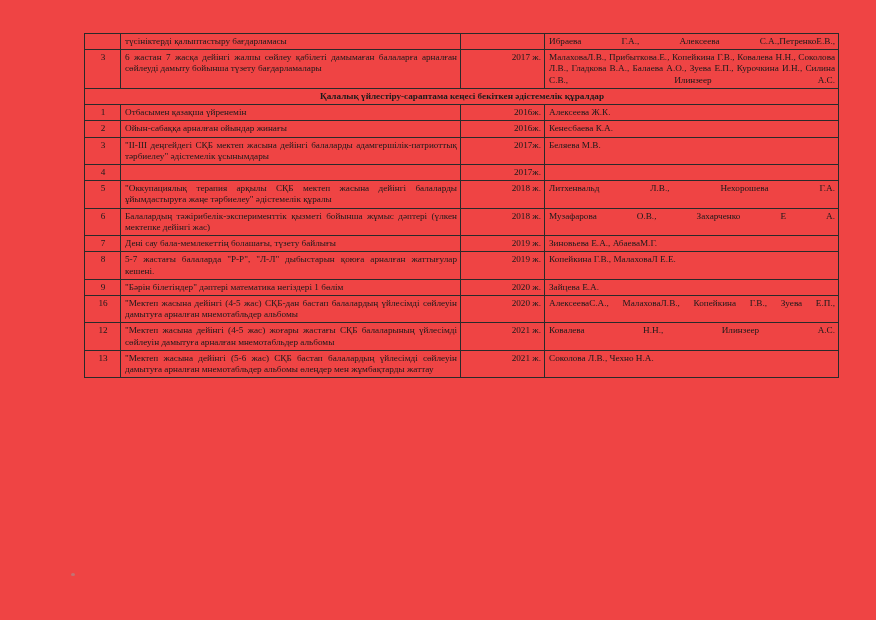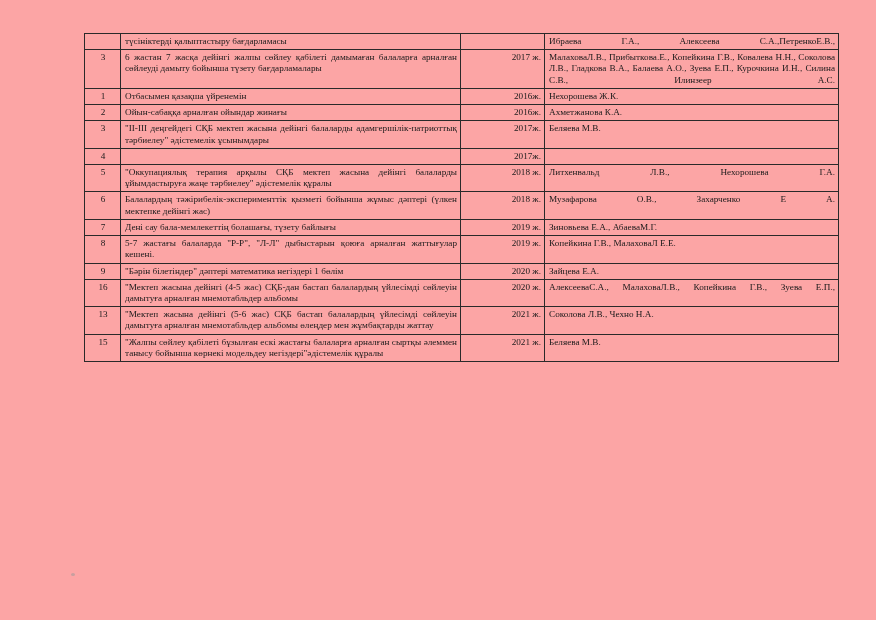--- a/index.html
+++ b/index.html
@@ -14,21 +14,21 @@
     color: #1a1a1a;
     position: relative;
     overflow: hidden;
   }
   .page {
     position: absolute;
     left: 0;
     top: 0;
     width: 876px;
     height: 620px;
-    background: #fca5a5;
+    background: #ef4444;
   }
   table.doc-table {
     position: absolute;
     left: 84px;
     top: 33px;
     width: 708px;
     border-collapse: collapse;
     table-layout: fixed;
     font-size: 9.2px;
     line-height: 1.22;
@@ -101,33 +101,36 @@
         <td class="c-authors spread">Ибраева Г.А., Алексеева С.А.,ПетренкоЕ.В.,</td>
       </tr>
 
       <tr>
         <td class="c-num">3</td>
         <td class="c-title justify">6 жастан 7 жасқа дейінгі жалпы сөйлеу қабілеті дамымаған балаларға арналған сөйлеуді дамыту бойынша түзету бағдарламалары</td>
         <td class="c-year">2017 ж.</td>
         <td class="c-authors spread">МалаховаЛ.В., Прибыткова.Е., Копейкина Г.В., Ковалева Н.Н., Соколова Л.В., Гладкова В.А., Балаева А.О., Зуева Е.П., Курочкина И.Н., Силина С.В., Илинзеер А.С.</td>
       </tr>
 
+      <tr class="section-header">
+        <td colspan="4">Қалалық үйлестіру-сараптама кеңесі бекіткен әдістемелік құралдар</td>
+      </tr>
 
       <tr>
         <td class="c-num">1</td>
         <td class="c-title">Отбасымен қазақша үйренемін</td>
         <td class="c-year">2016ж.</td>
-        <td class="c-authors">Нехорошева Ж.К.</td>
+        <td class="c-authors">Алексеева Ж.К.</td>
       </tr>
 
       <tr>
         <td class="c-num">2</td>
         <td class="c-title">Ойын-сабаққа арналған ойындар жинағы</td>
         <td class="c-year">2016ж.</td>
-        <td class="c-authors">Ахметжанова К.А.</td>
+        <td class="c-authors">Кенесбаева К.А.</td>
       </tr>
 
       <tr>
         <td class="c-num">3</td>
         <td class="c-title justify">"II-III деңгейдегі СҚБ  мектеп жасына дейінгі балаларды адамгершілік-патриоттық тәрбиелеу" әдістемелік ұсынымдары</td>
         <td class="c-year">2017ж.</td>
         <td class="c-authors">Беляева М.В.</td>
       </tr>
 
       <tr class="row-tall">
@@ -173,33 +176,33 @@
       </tr>
 
       <tr>
         <td class="c-num">16</td>
         <td class="c-title justify">"Мектеп жасына дейінгі (4-5 жас) СҚБ-дан бастап балалардың үйлесімді сөйлеуін дамытуға арналған мнемотабльдер альбомы</td>
         <td class="c-year">2020 ж.</td>
         <td class="c-authors spread">АлексееваС.А., МалаховаЛ.В., Копейкина Г.В., Зуева Е.П.,</td>
       </tr>
 
 
+      <tr>
+        <td class="c-num">12</td>
+        <td class="c-title justify">"Мектеп жасына дейінгі (4-5 жас) жоғары жастағы СҚБ балаларының үйлесімді сөйлеуін дамытуға арналған мнемотабльдер альбомы</td>
+        <td class="c-year">2021 ж.</td>
+        <td class="c-authors spread">Ковалева Н.Н., Илинзеер А.С.</td>
+      </tr>
 
       <tr>
         <td class="c-num">13</td>
         <td class="c-title justify">"Мектеп жасына дейінгі (5-6 жас) СҚБ  бастап балалардың үйлесімді сөйлеуін дамытуға арналған мнемотабльдер альбомы өлеңдер мен жұмбақтарды жаттау</td>
         <td class="c-year">2021 ж.</td>
         <td class="c-authors">Соколова Л.В., Чехно Н.А.</td>
       </tr>
 
 
-      <tr>
-        <td class="c-num">15</td>
-        <td class="c-title justify">"Жалпы сөйлеу қабілеті бұзылған ескі жастағы балаларға арналған сыртқы әлеммен танысу бойынша көрнекі модельдеу негіздері"әдістемелік құралы</td>
-        <td class="c-year">2021 ж.</td>
-        <td class="c-authors">Беляева М.В.</td>
-      </tr>
 
     </tbody>
   </table>
 
   <div class="speck"></div>
 </div>
 
 </body></html>

